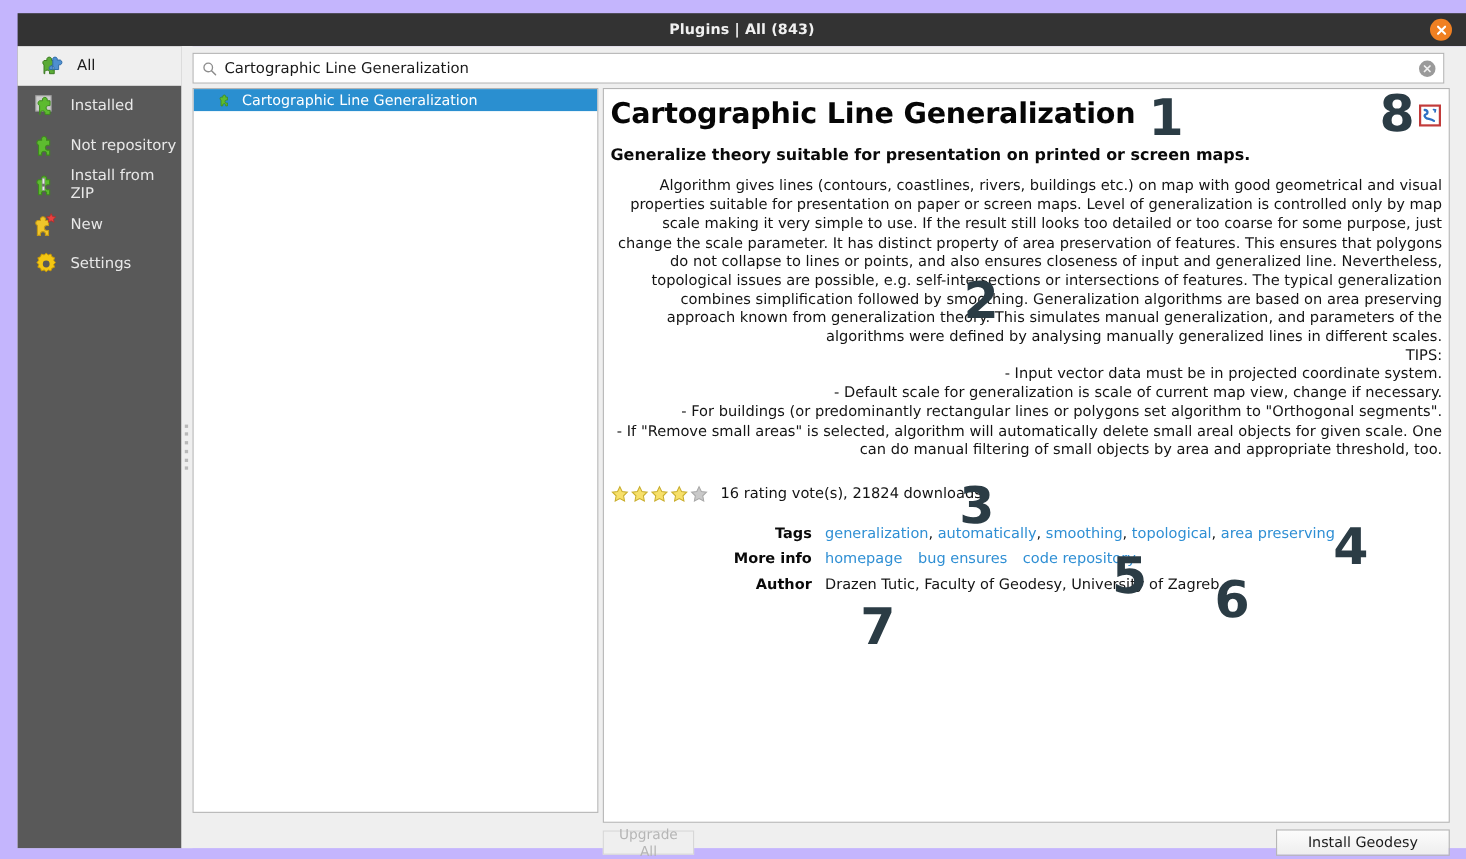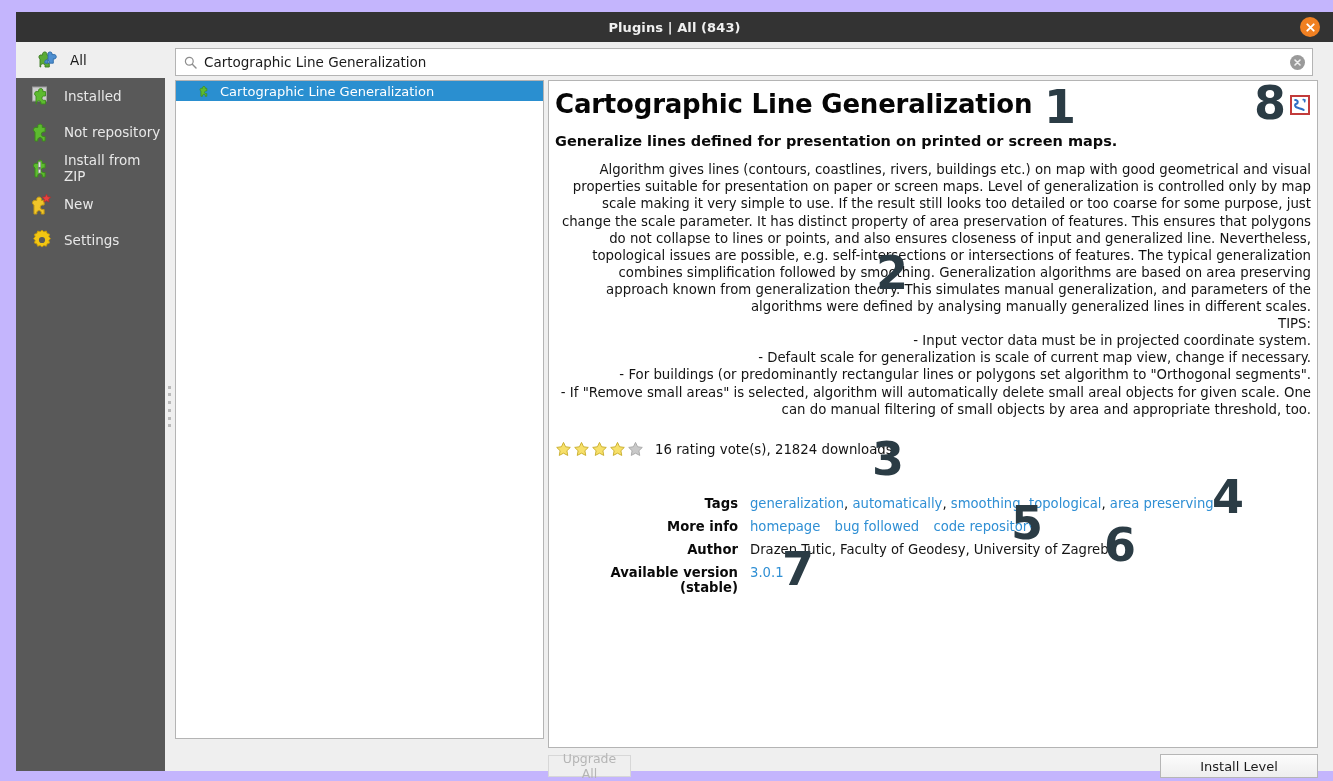--- a/index.html
+++ b/index.html
@@ -235,21 +235,21 @@
   }
   .stars { display: flex; margin-right: 10px; }
   .stars svg { display: block; margin-right: 1px; }
   .rating-text {
     font-size: 13.3px;
     color: #141414;
   }
 
   
   .meta {
-    margin-top: 36px;
+    margin-top: 18px;
   }
   .meta-row {
     display: flex;
     align-items: baseline;
     margin-bottom: 4px;
     min-height: 19px;
   }
   .meta-label {
     width: 195px;
     flex: 0 0 195px;
@@ -432,21 +432,21 @@
       <div class="detail-head">
         <div class="plugin-title">Cartographic Line Generalization</div>
         <div class="plugin-logo">
           <svg width="16" height="16" viewBox="0 0 16 16">
             <path d="M3.2 3 C6.6 3.4 6.2 6.4 4 7.1 C2.2 7.7 3.4 10 5 10.6 C7 11.3 9.2 11.4 11.6 12.9" fill="none" stroke="#2e6fc4" stroke-width="2.1" stroke-linecap="round"></path>
             <path d="M11.2 2.6 L12.9 3 L12.6 4.8" fill="none" stroke="#2e6fc4" stroke-width="1.6" stroke-linecap="round"></path>
           </svg>
         </div>
       </div>
 
-      <div class="plugin-about">Generalize lines defined for presentation on printed or screen maps.</div>
+      <div class="plugin-about">Generalize theory suitable for presentation on printed or screen maps.</div>
 
       <div class="plugin-desc">Algorithm gives lines (contours, coastlines, rivers, buildings etc.) on map with good geometrical and visual properties suitable for presentation on paper or screen maps. Level of generalization is controlled only by map scale making it very simple to use. If the result still looks too detailed or too coarse for some purpose, just change the scale parameter. It has distinct property of area preservation of features. This ensures that polygons do not collapse to lines or points, and also ensures closeness of input and generalized line. Nevertheless, topological issues are possible, e.g. self-intersections or intersections of features. The typical generalization combines simplification followed by smoothing. Generalization algorithms are based on area preserving approach known from generalization theory. This simulates manual generalization, and parameters of the algorithms were defined by analysing manually generalized lines in different scales.
 TIPS:
 - Input vector data must be in projected coordinate system.
 - Default scale for generalization is scale of current map view, change if necessary.
 - For buildings (or predominantly rectangular lines or polygons set algorithm to "Orthogonal segments".
 - If "Remove small areas" is selected, algorithm will automatically delete small areal objects for given scale. One can do manual filtering of small objects by area and appropriate threshold, too.</div>
 
       <div class="rating-row">
         <span class="stars">
@@ -479,41 +479,37 @@
             <span class="lnk">smoothing</span><span>,</span>
             <span class="lnk">topological</span><span>,</span>
             <span class="lnk">area preserving</span>
           </div>
         </div>
 
         <div class="meta-row">
           <div class="meta-label">More info</div>
           <div class="meta-value">
             <span class="lnk">homepage</span><span class="lnk-sp"></span>
-            <span class="lnk">bug followed</span><span class="lnk-sp"></span>
+            <span class="lnk">bug ensures</span><span class="lnk-sp"></span>
             <span class="lnk">code repository</span>
           </div>
         </div>
 
         <div class="meta-row">
           <div class="meta-label">Author</div>
           <div class="meta-value">Drazen Tutic, Faculty of Geodesy, University of Zagreb</div>
         </div>
 
-        <div class="meta-row">
-          <div class="meta-label">Available version (stable)</div>
-          <div class="meta-value lnk">3.0.1</div>
-        </div>
 
       </div>
     </div>
 
     <button class="btn btn-upgrade" data-disabled="true">Upgrade All</button>
 
-    <button class="btn btn-install">Install Level</button>
+    <button class="btn btn-install">Install Geodesy</button>
 
   </div>
 
   <div>
     <span class="marker" style="left:1044px; top:84px; font-size:46px;">1</span>
     <span class="marker" style="left:876px; top:250px; font-size:46px;">2</span>
     <span class="marker" style="left:872px; top:436px; font-size:46px;">3</span>
     <span class="marker" style="left:1212px; top:474px; font-size:46px;">4</span>
     <span class="marker" style="left:1011px; top:500px; font-size:46px;">5</span>
     <span class="marker" style="left:1104px; top:522px; font-size:46px;">6</span>

